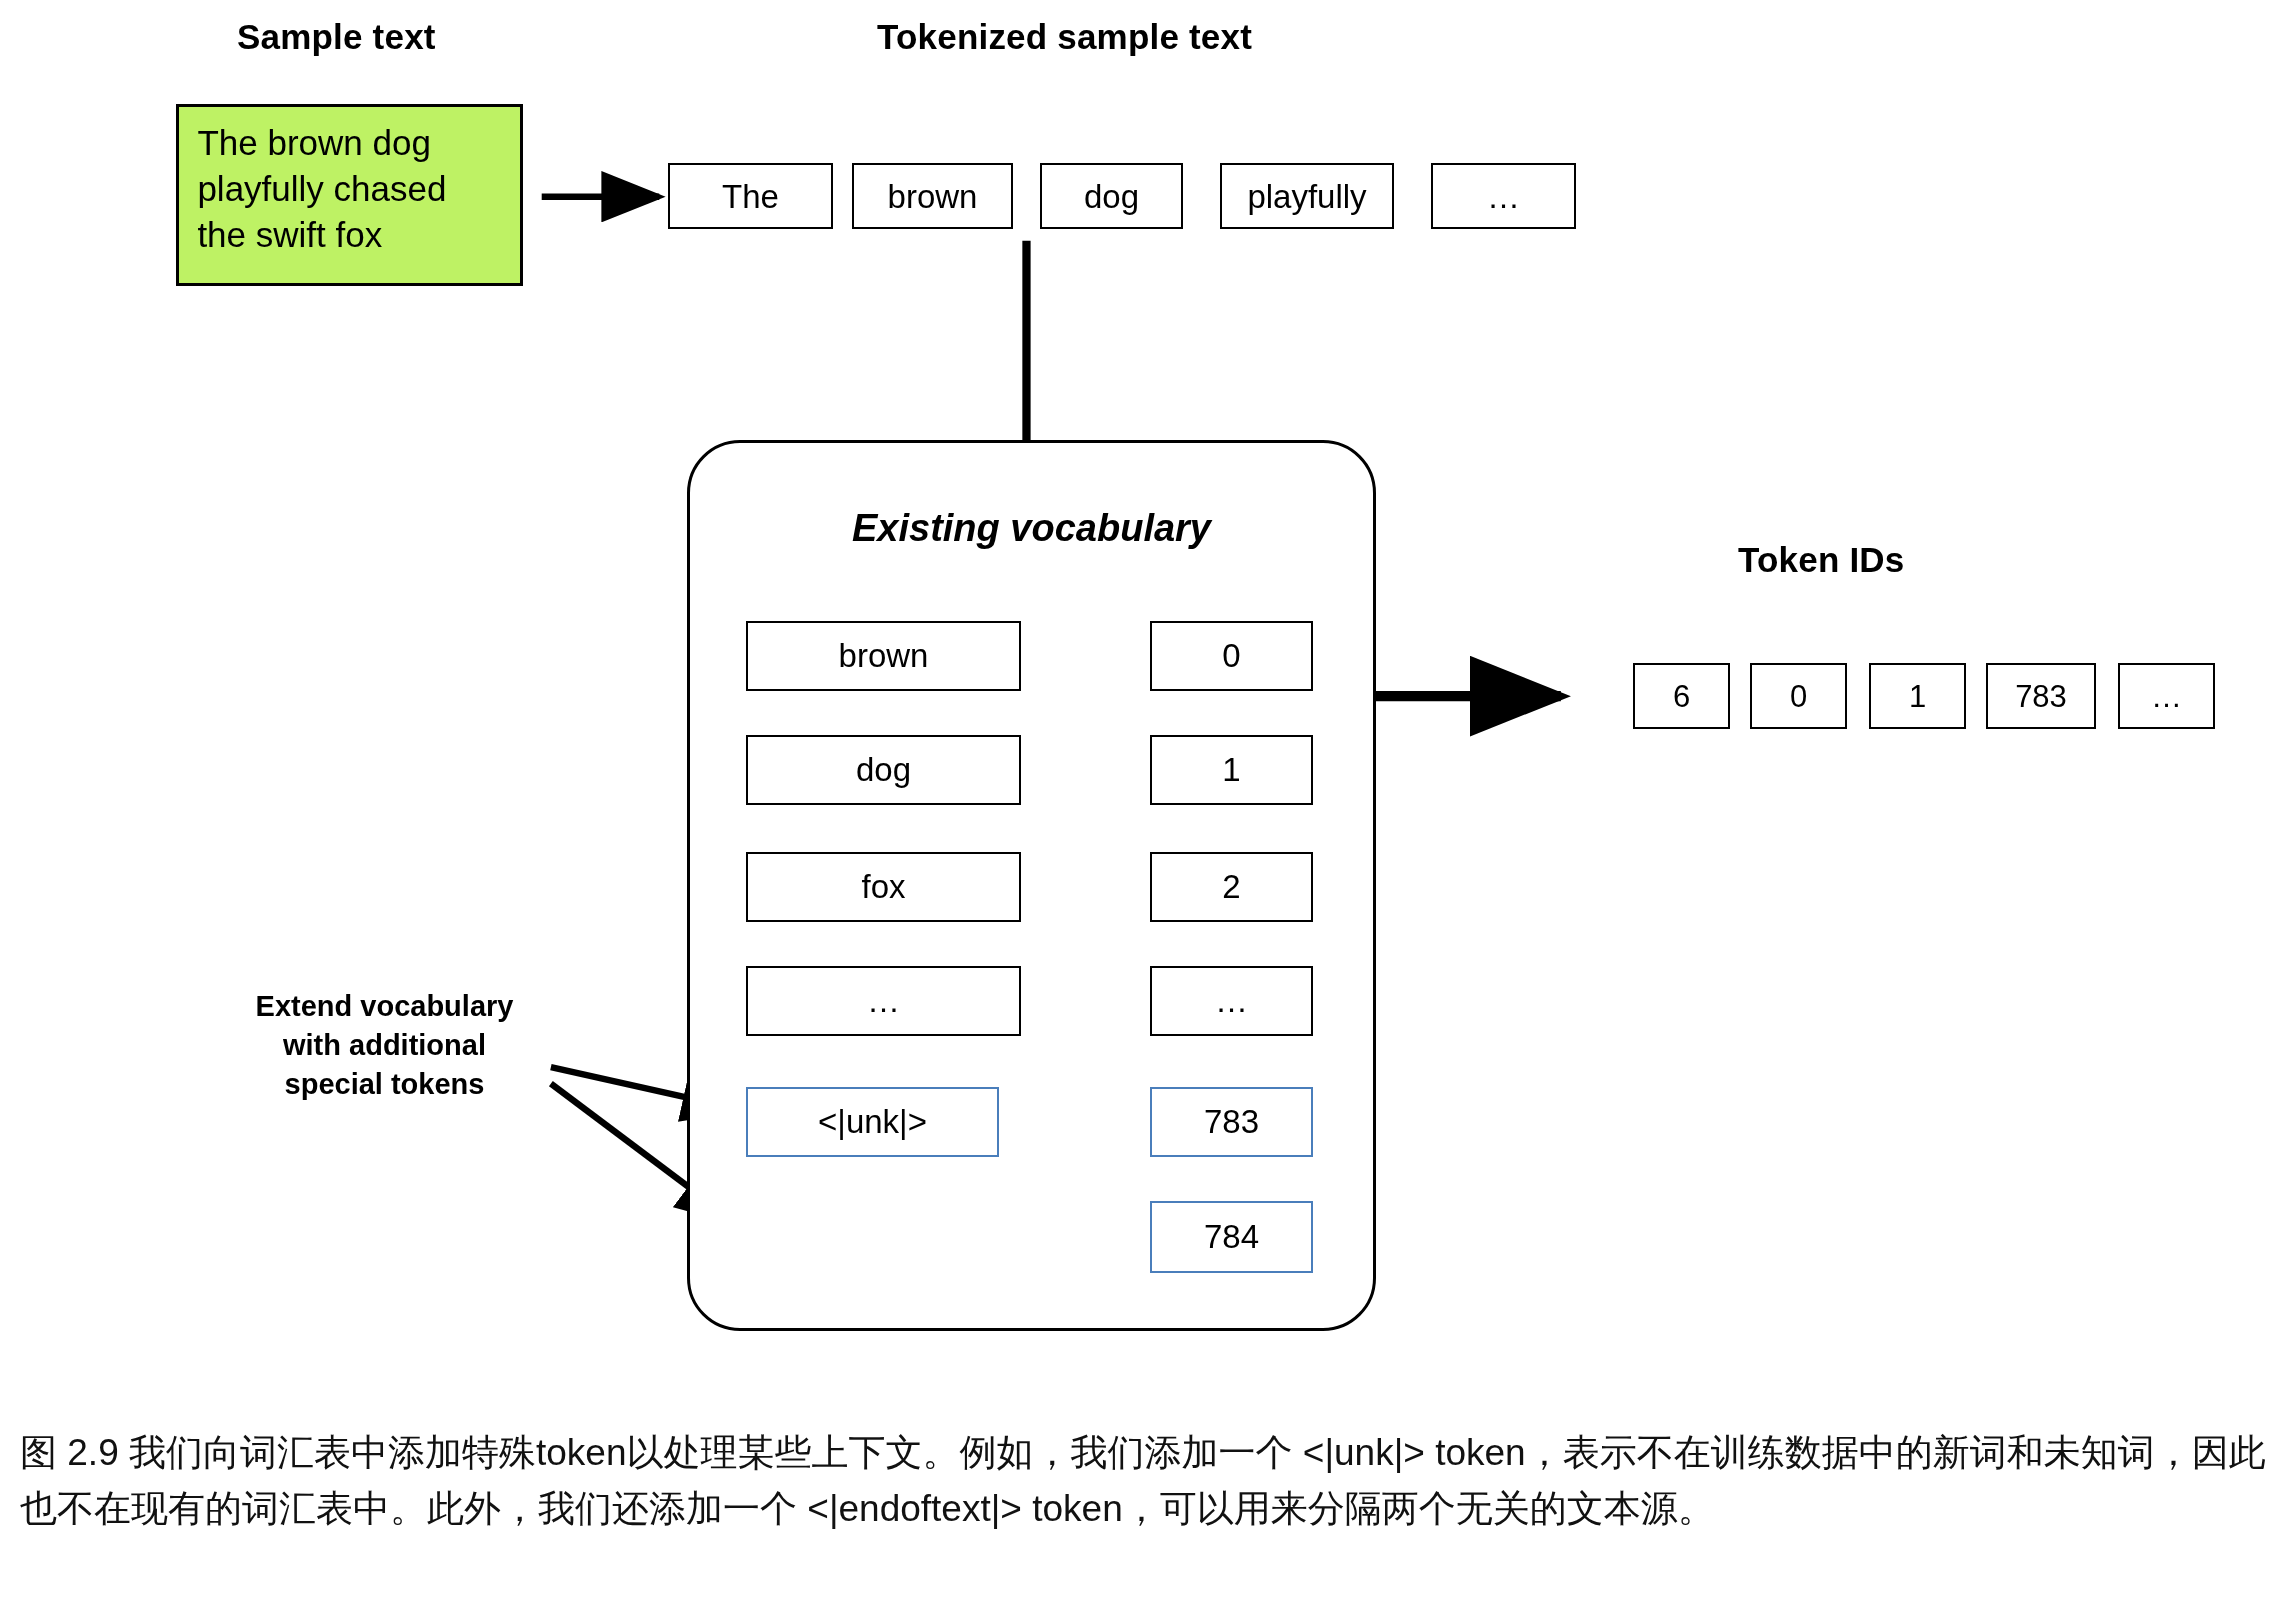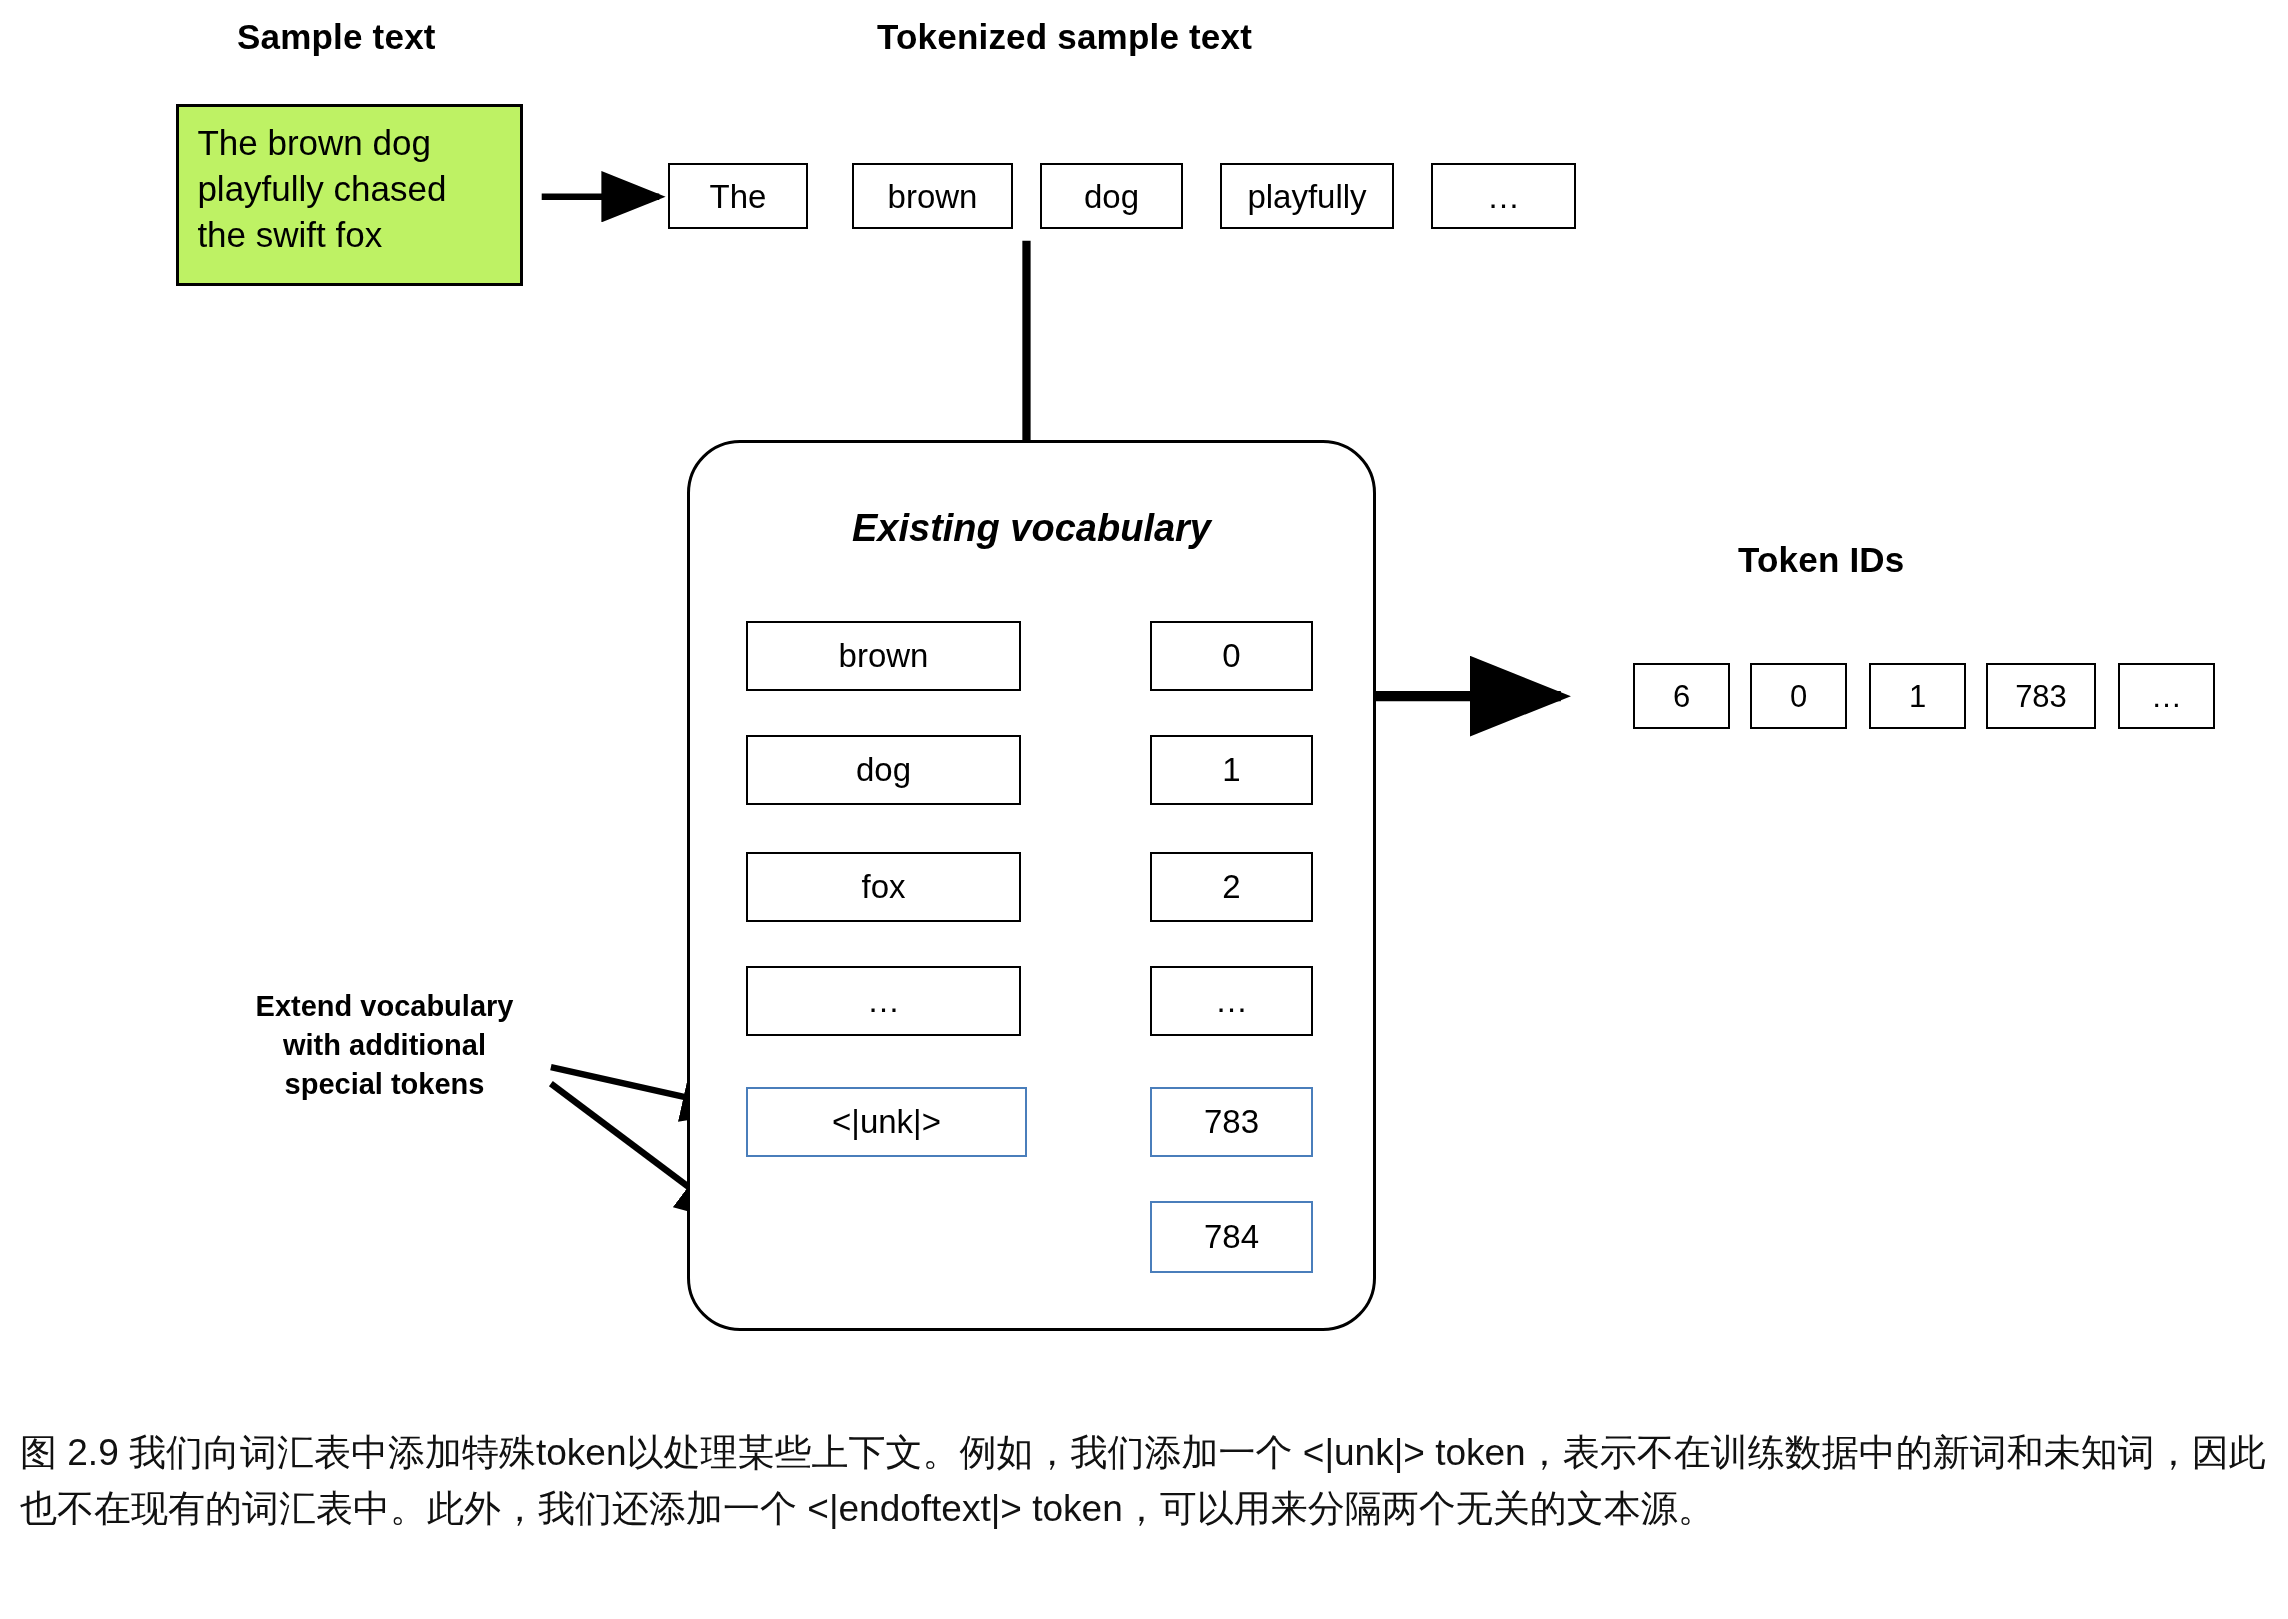--- a/index.html
+++ b/index.html
@@ -158,35 +158,35 @@
   <div class="abs heading" style="left:237px; top:16.5px;">Sample text</div>
 
   <div class="abs heading" style="left:877px; top:16.5px;">Tokenized sample text</div>
 
   <div class="abs heading" style="left:1738px; top:540px;">Token IDs</div>
 
   <div class="abs sample-box" style="left:176px; top:104px; width:347px; height:182px;">The brown dog
 playfully chased
 the swift fox</div>
 
-  <div class="abs chip" style="left:668px; top:163px; width:140px; height:66px;">The</div>
+  <div class="abs chip" style="left:668px; top:163px; width:165px; height:66px;">The</div>
   <div class="abs chip" style="left:852px; top:163px; width:161px; height:66px;">brown</div>
   <div class="abs chip" style="left:1040px; top:163px; width:143px; height:66px;">dog</div>
   <div class="abs chip" style="left:1220px; top:163px; width:174px; height:66px;">playfully</div>
   <div class="abs chip" style="left:1431px; top:163px; width:145px; height:66px;">…</div>
 
   <div class="abs vocab-panel" style="left:687px; top:440px; width:689px; height:891px;"></div>
 
   <div class="abs vocab-title" style="left:687px; top:507px; width:689px;">Existing vocabulary</div>
 
   <div class="abs word-box" style="left:746px; top:621px; width:275px; height:70px;">brown</div>
   <div class="abs word-box" style="left:746px; top:735px; width:275px; height:70px;">dog</div>
   <div class="abs word-box" style="left:746px; top:852px; width:275px; height:70px;">fox</div>
   <div class="abs word-box" style="left:746px; top:966px; width:275px; height:70px;">…</div>
-  <div class="abs word-box special" style="left:746px; top:1087px; width:281px; height:70px;">&lt;|unk|&gt;</div>
+  <div class="abs word-box special" style="left:746px; top:1087px; width:253px; height:70px;">&lt;|unk|&gt;</div>
 
   <div class="abs id-box" style="left:1150px; top:621px; width:163px; height:70px;">0</div>
   <div class="abs id-box" style="left:1150px; top:735px; width:163px; height:70px;">1</div>
   <div class="abs id-box" style="left:1150px; top:852px; width:163px; height:70px;">2</div>
   <div class="abs id-box" style="left:1150px; top:966px; width:163px; height:70px;">…</div>
   <div class="abs id-box special" style="left:1150px; top:1087px; width:163px; height:70px;">783</div>
   <div class="abs id-box special" style="left:1150px; top:1201px; width:163px; height:72px;">784</div>
 
   <div class="abs annotation" style="left:219px; top:987px; width:331px;">Extend vocabulary
 with additional

